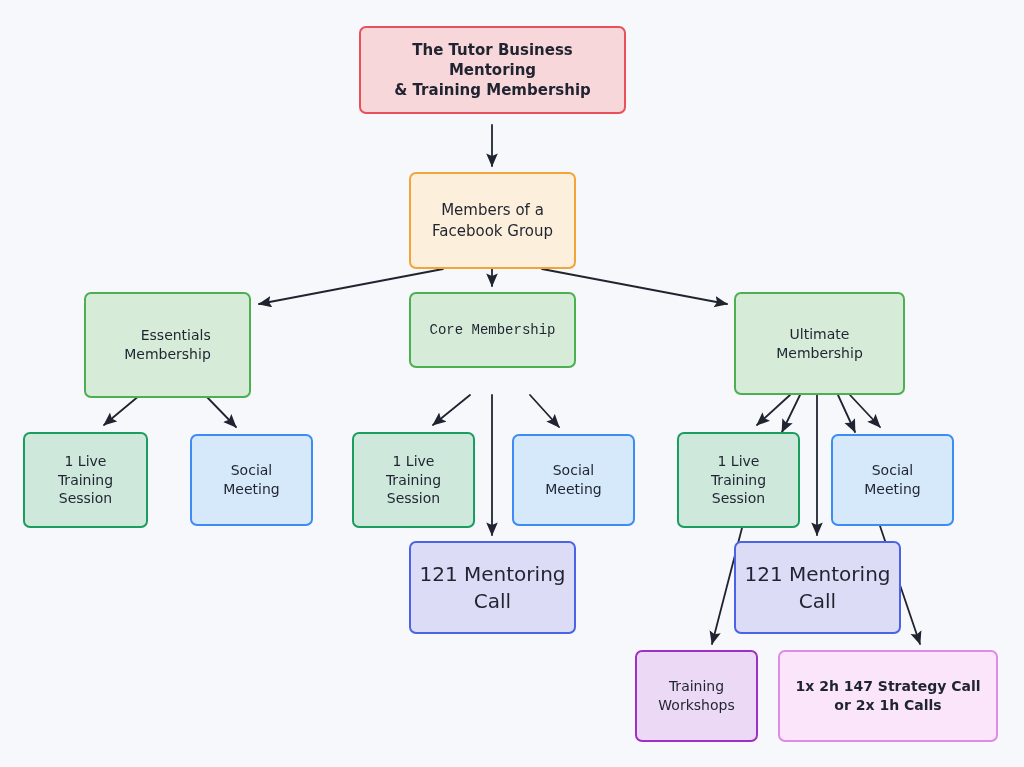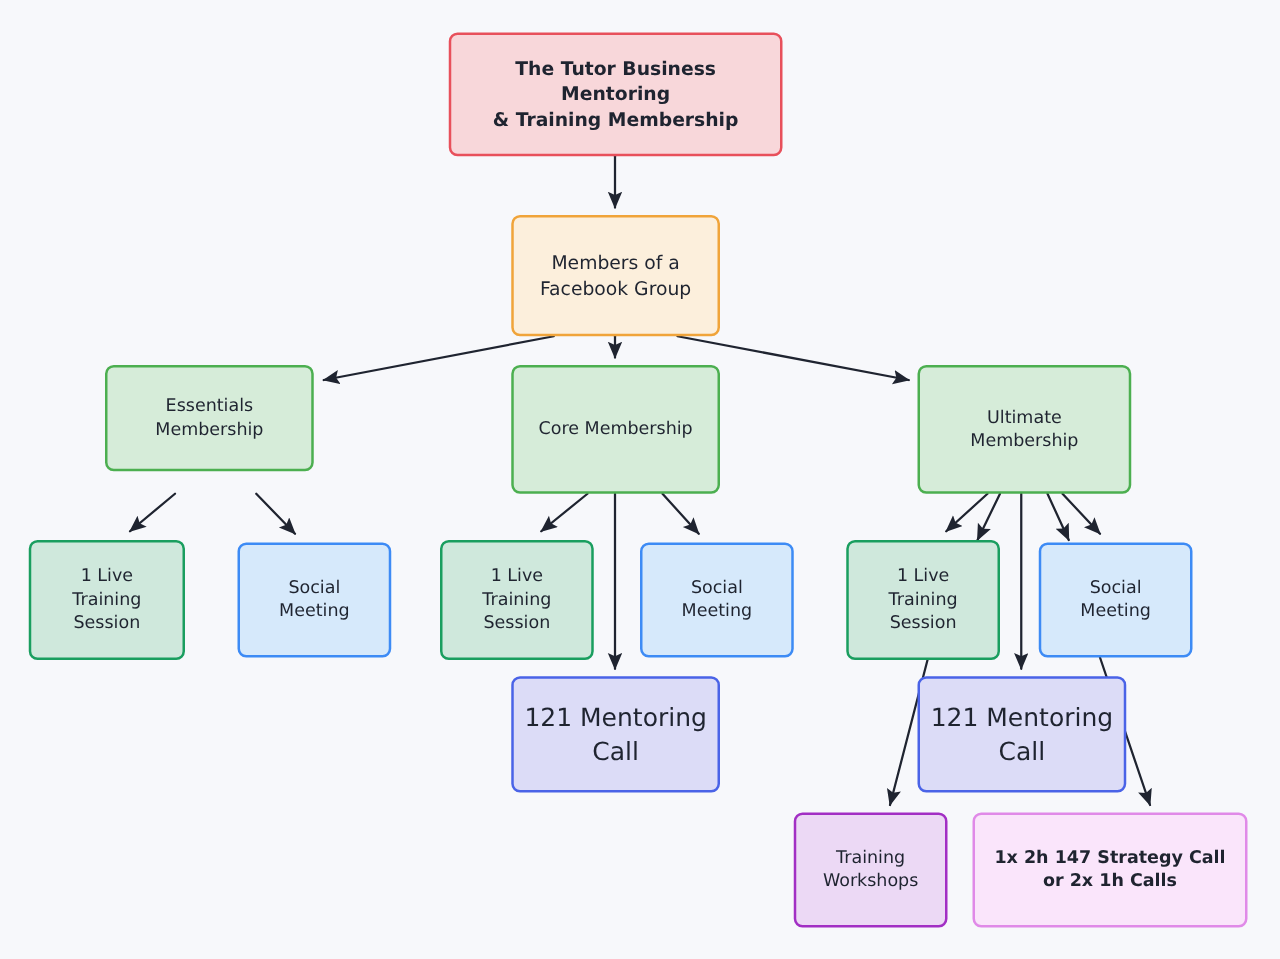--- a/index.html
+++ b/index.html
@@ -83,33 +83,33 @@
         <line x1="800" y1="395" x2="782" y2="432" stroke="#1f2430" stroke-width="1.8" stroke-linecap="round" marker-end="url(#arrowhead)"></line>
         <line x1="817" y1="395" x2="817" y2="535" stroke="#1f2430" stroke-width="1.8" stroke-linecap="round" marker-end="url(#arrowhead)"></line>
         <line x1="838" y1="395" x2="855" y2="432" stroke="#1f2430" stroke-width="1.8" stroke-linecap="round" marker-end="url(#arrowhead)"></line>
         <line x1="850" y1="395" x2="880" y2="427" stroke="#1f2430" stroke-width="1.8" stroke-linecap="round" marker-end="url(#arrowhead)"></line>
         <line x1="742" y1="528" x2="712" y2="644" stroke="#1f2430" stroke-width="1.8" stroke-linecap="round" marker-end="url(#arrowhead)"></line>
         <line x1="880" y1="526" x2="920" y2="644" stroke="#1f2430" stroke-width="1.8" stroke-linecap="round" marker-end="url(#arrowhead)"></line>
       </g>
   </svg>
 
   <div id="node-layer">
-      <div class="node n-root" style="left: 359px; top: 26px; width: 267px; height: 99px; background: rgb(248, 215, 218); border-color: rgb(232, 80, 91);">
+      <div class="node n-root" style="left: 359px; top: 26px; width: 267px; height: 88px; background: rgb(248, 215, 218); border-color: rgb(232, 80, 91);">
         <span class="lbl">The Tutor Business Mentoring
 &amp; Training Membership</span>
       </div>
       <div class="node n-group" style="left: 409px; top: 172px; width: 167px; height: 97px; background: rgb(252, 239, 220); border-color: rgb(240, 164, 58);">
         <span class="lbl">Members of a
 Facebook Group</span>
       </div>
-      <div class="node n-tier" style="left: 84px; top: 292px; width: 167px; height: 85px; background: rgb(214, 236, 217); border-color: rgb(76, 175, 80);">
+      <div class="node n-tier" style="left: 84px; top: 292px; width: 167px; height: 106px; background: rgb(214, 236, 217); border-color: rgb(76, 175, 80); text-align: right;">
         <span class="lbl">Essentials
 Membership</span>
       </div>
-      <div class="node n-tier" style="left: 409px; top: 292px; width: 167px; height: 103px; background: rgb(214, 236, 217); border-color: rgb(76, 175, 80);">
+      <div class="node n-tier" style="left: 409px; top: 292px; width: 167px; height: 76px; background: rgb(214, 236, 217); border-color: rgb(76, 175, 80); font-family: Liberation Mono, monospace;">
         <span class="lbl">Core Membership</span>
       </div>
       <div class="node n-tier" style="left: 734px; top: 292px; width: 171px; height: 103px; background: rgb(214, 236, 217); border-color: rgb(76, 175, 80);">
         <span class="lbl">Ultimate
 Membership</span>
       </div>
       <div class="node n-leaf" style="left: 23px; top: 432px; width: 125px; height: 96px; background: rgb(207, 232, 220); border-color: rgb(26, 158, 95);">
         <span class="lbl">1 Live
 Training
 Session</span>

